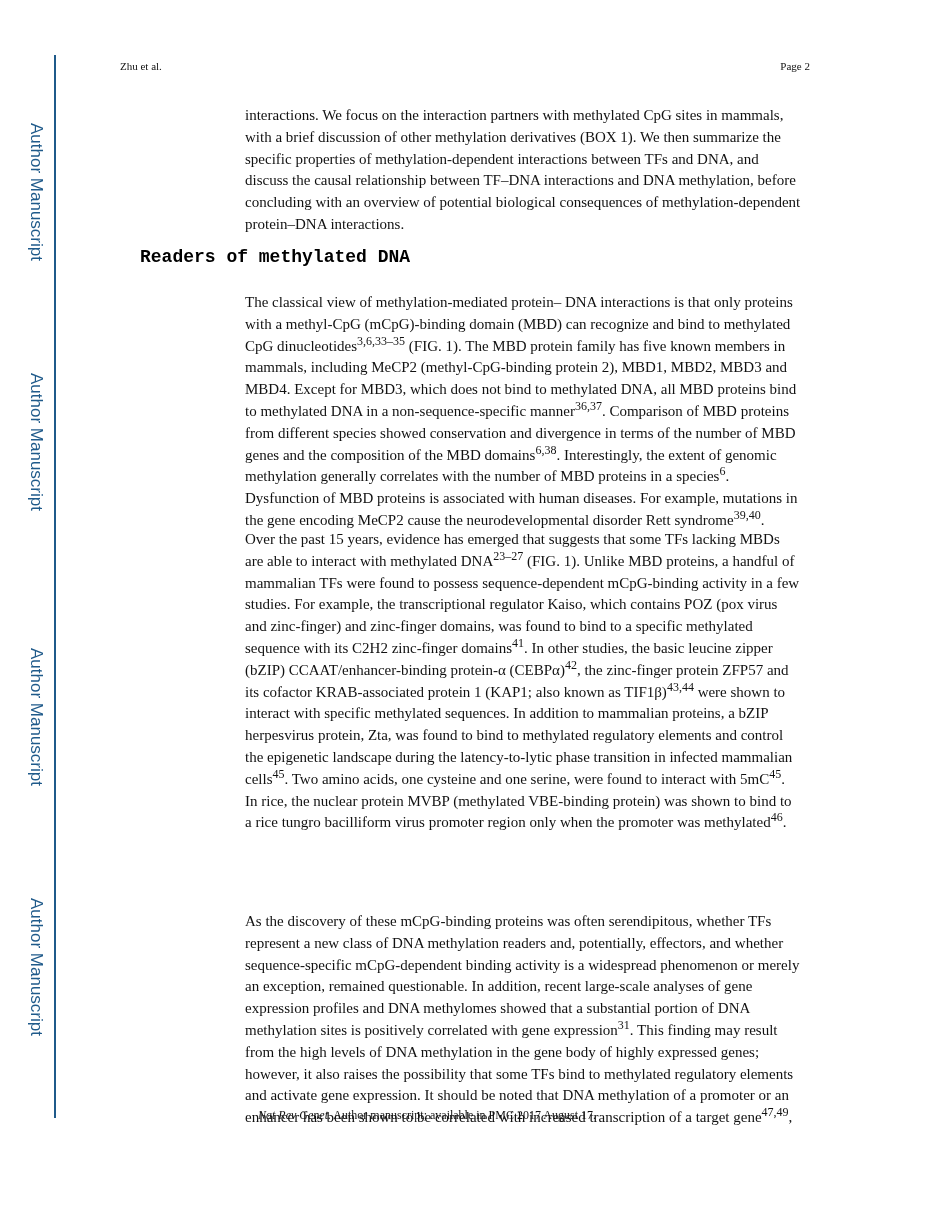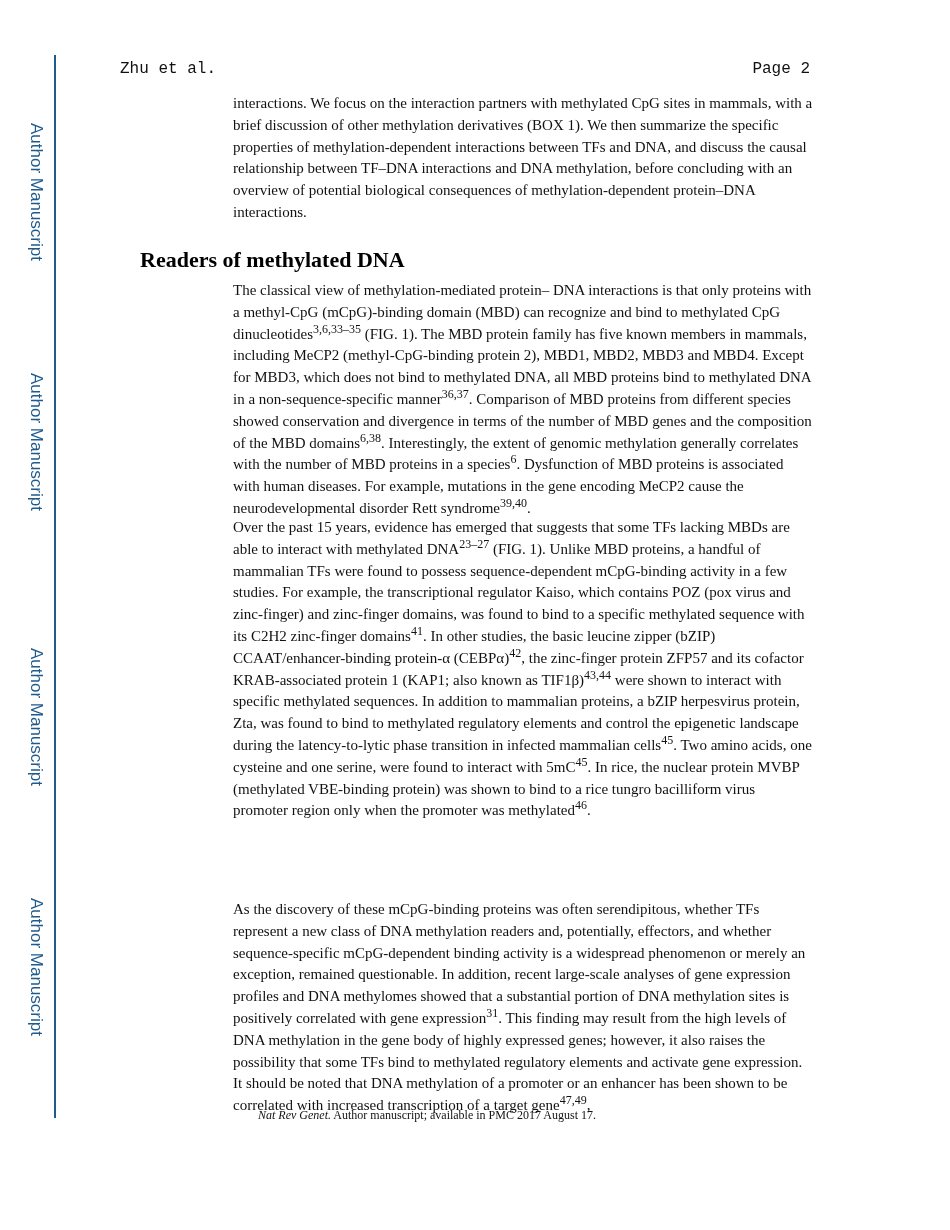--- a/index.html
+++ b/index.html
@@ -11,34 +11,34 @@
   .side-label {
     position: absolute; left: 16px; width: 40px; height: 170px;
     font-family: "Liberation Sans", sans-serif; font-size: 17px; color: #1f5a8a;
   }
   .side-label span {
     position: absolute; left: 50%; top: 50%;
     transform: translate(-50%, -50%) rotate(90deg);
     white-space: nowrap;
   }
   .running-head {
-    position: absolute; top: 60px; font-family: Liberation Mono, monospace;
-    font-size: 16px; color: #111;
+    position: absolute; top: 60px; font-family: Liberation Serif, serif;
+    font-size: 11px; color: #111;
   }
   .rh-left { left: 120px; }
   .rh-right { right: 140px; }
   .text {
     position: absolute; left: 233px; width: 580px;
     font-family: "Liberation Serif", serif; font-size: 15px; line-height: 21.8px;
     color: #111;
   }
-  .text p { margin: 0; }
+  .text p { margin: 12px; }
   .heading {
     position: absolute; left: 140px; top: 247px;
-    font-family: Liberation Serif, serif; font-weight: bold; font-size: 22px; color: #000;
+    font-family: Liberation Mono, monospace; font-weight: bold; font-size: 18px; color: #000;
   }
   sup { font-size: 12px; line-height: 0; vertical-align: super; }
   .footer {
     position: absolute; top: 1108px; left: 258px;
     font-family: "Liberation Serif", serif; font-size: 12px; color: #111;
   }
   .footer i { font-style: italic; }
 </style>
 </head>
 <body>

